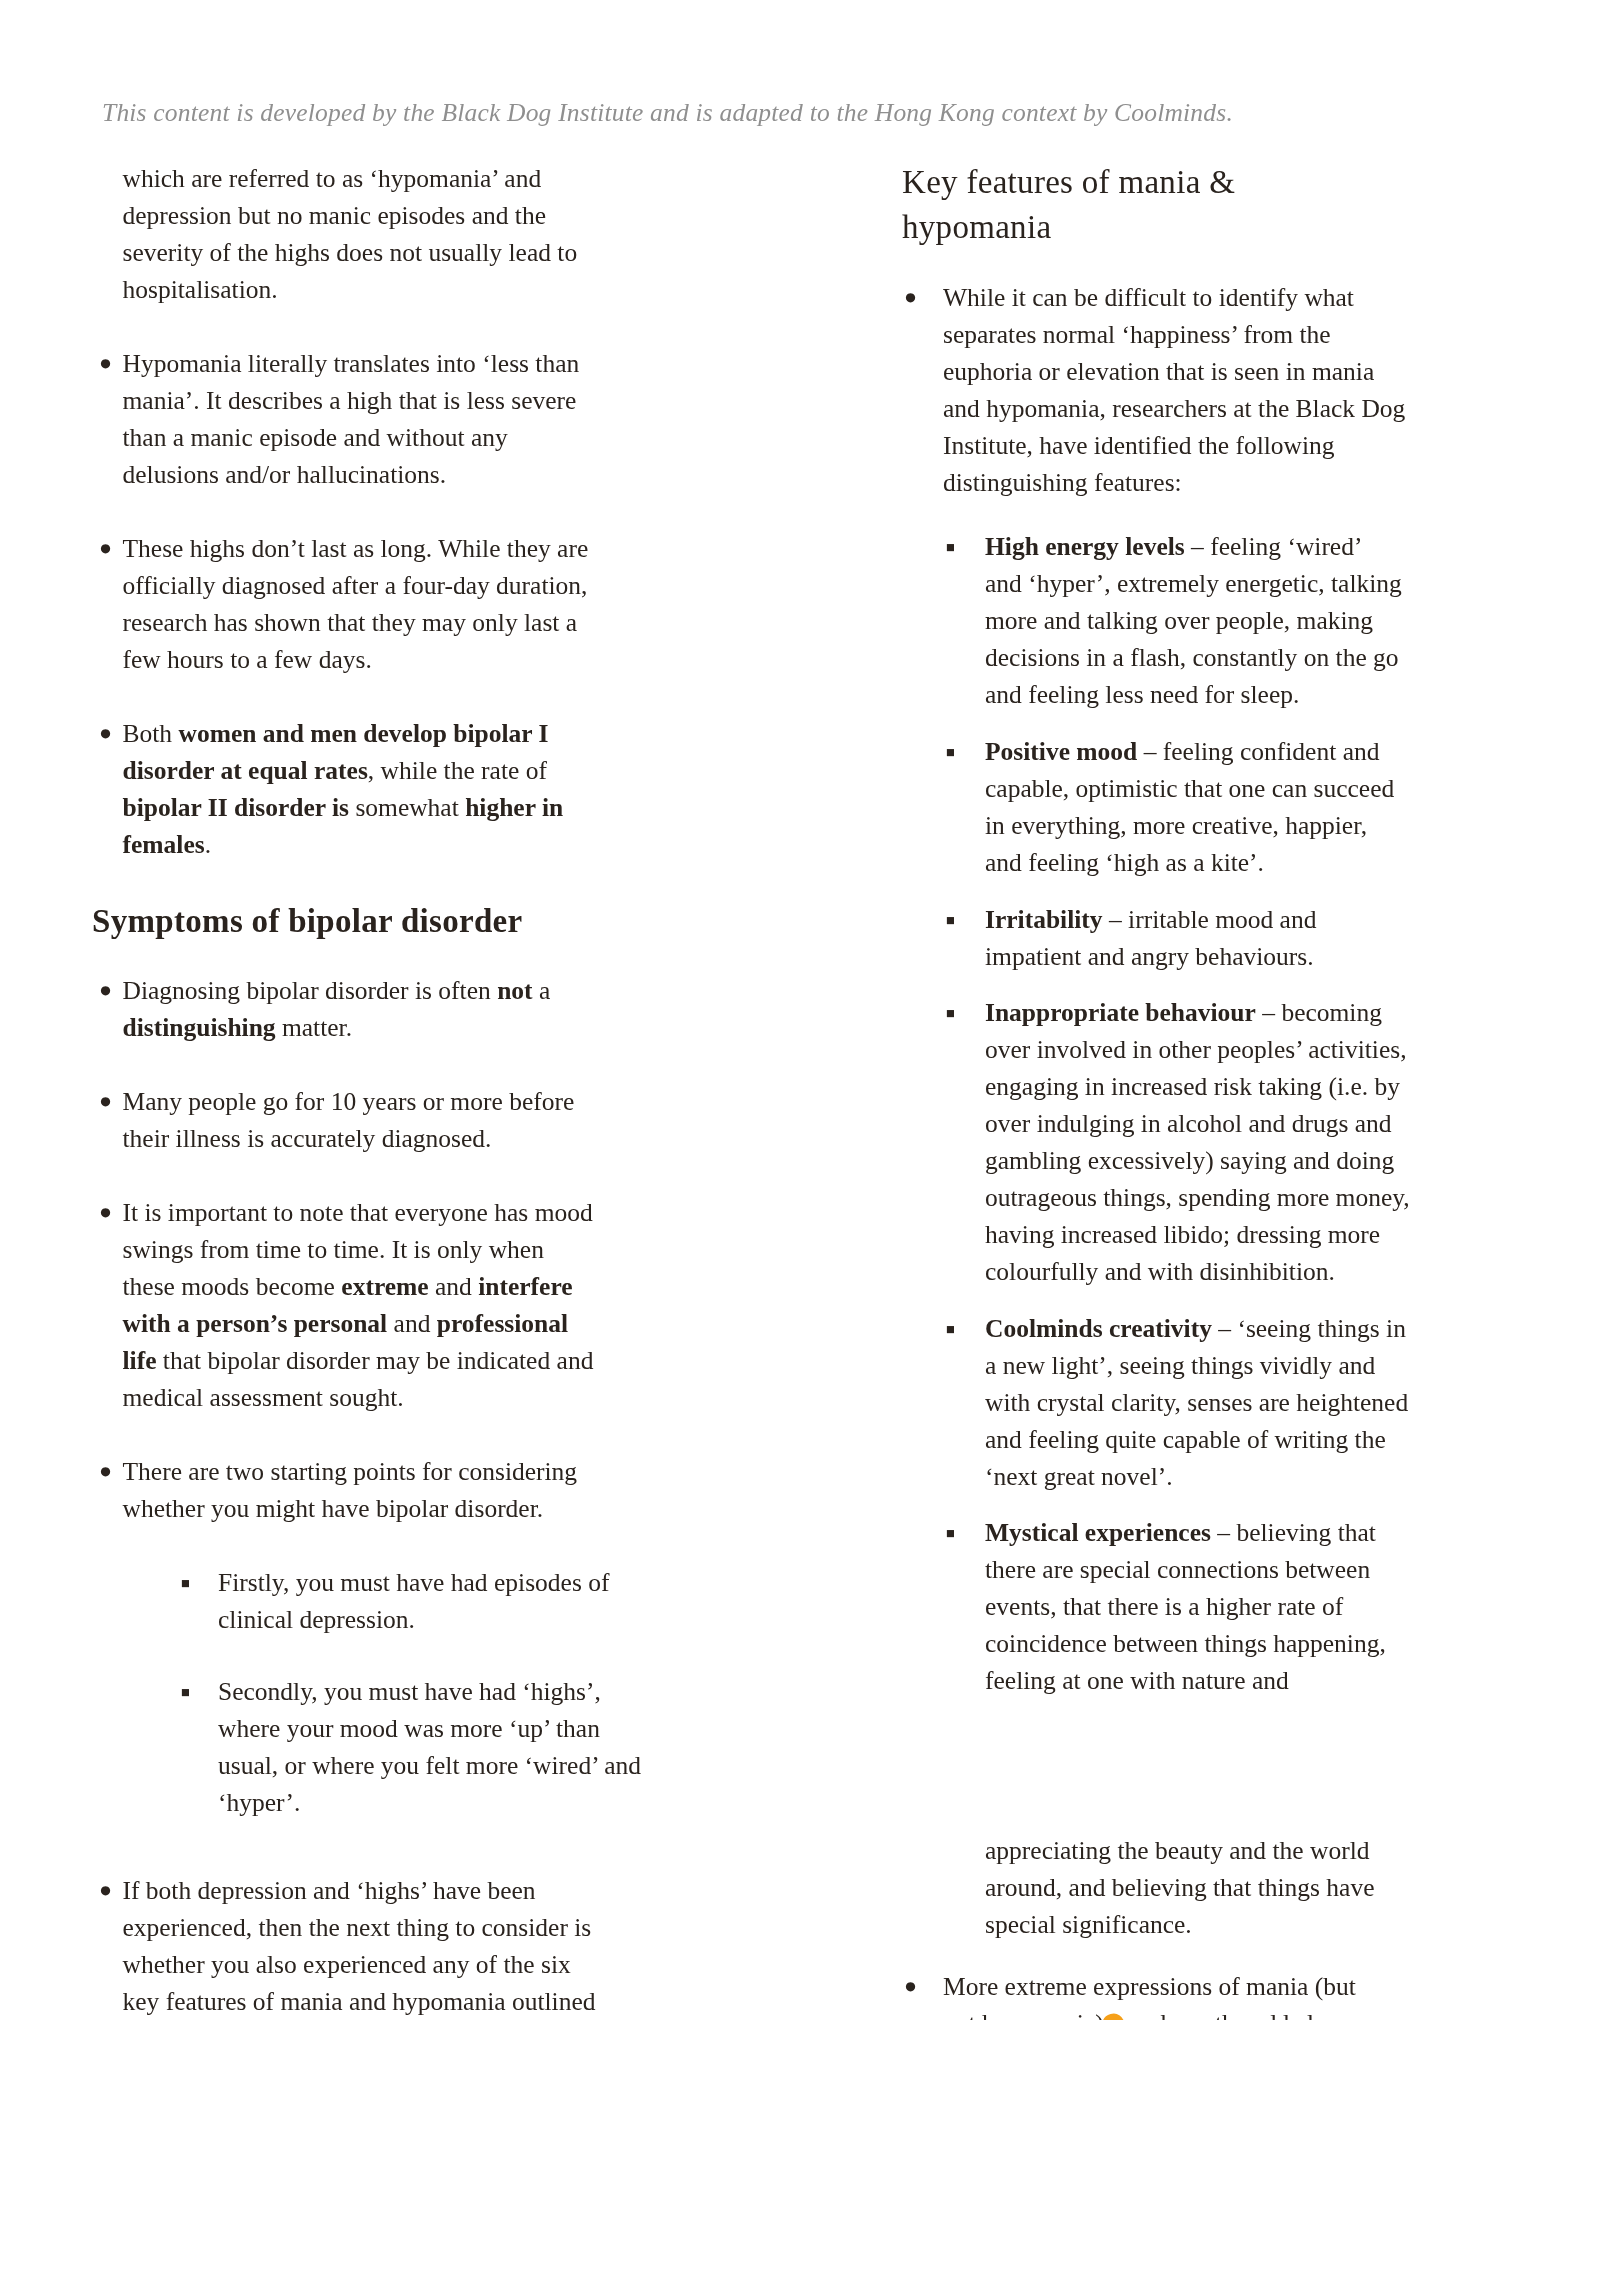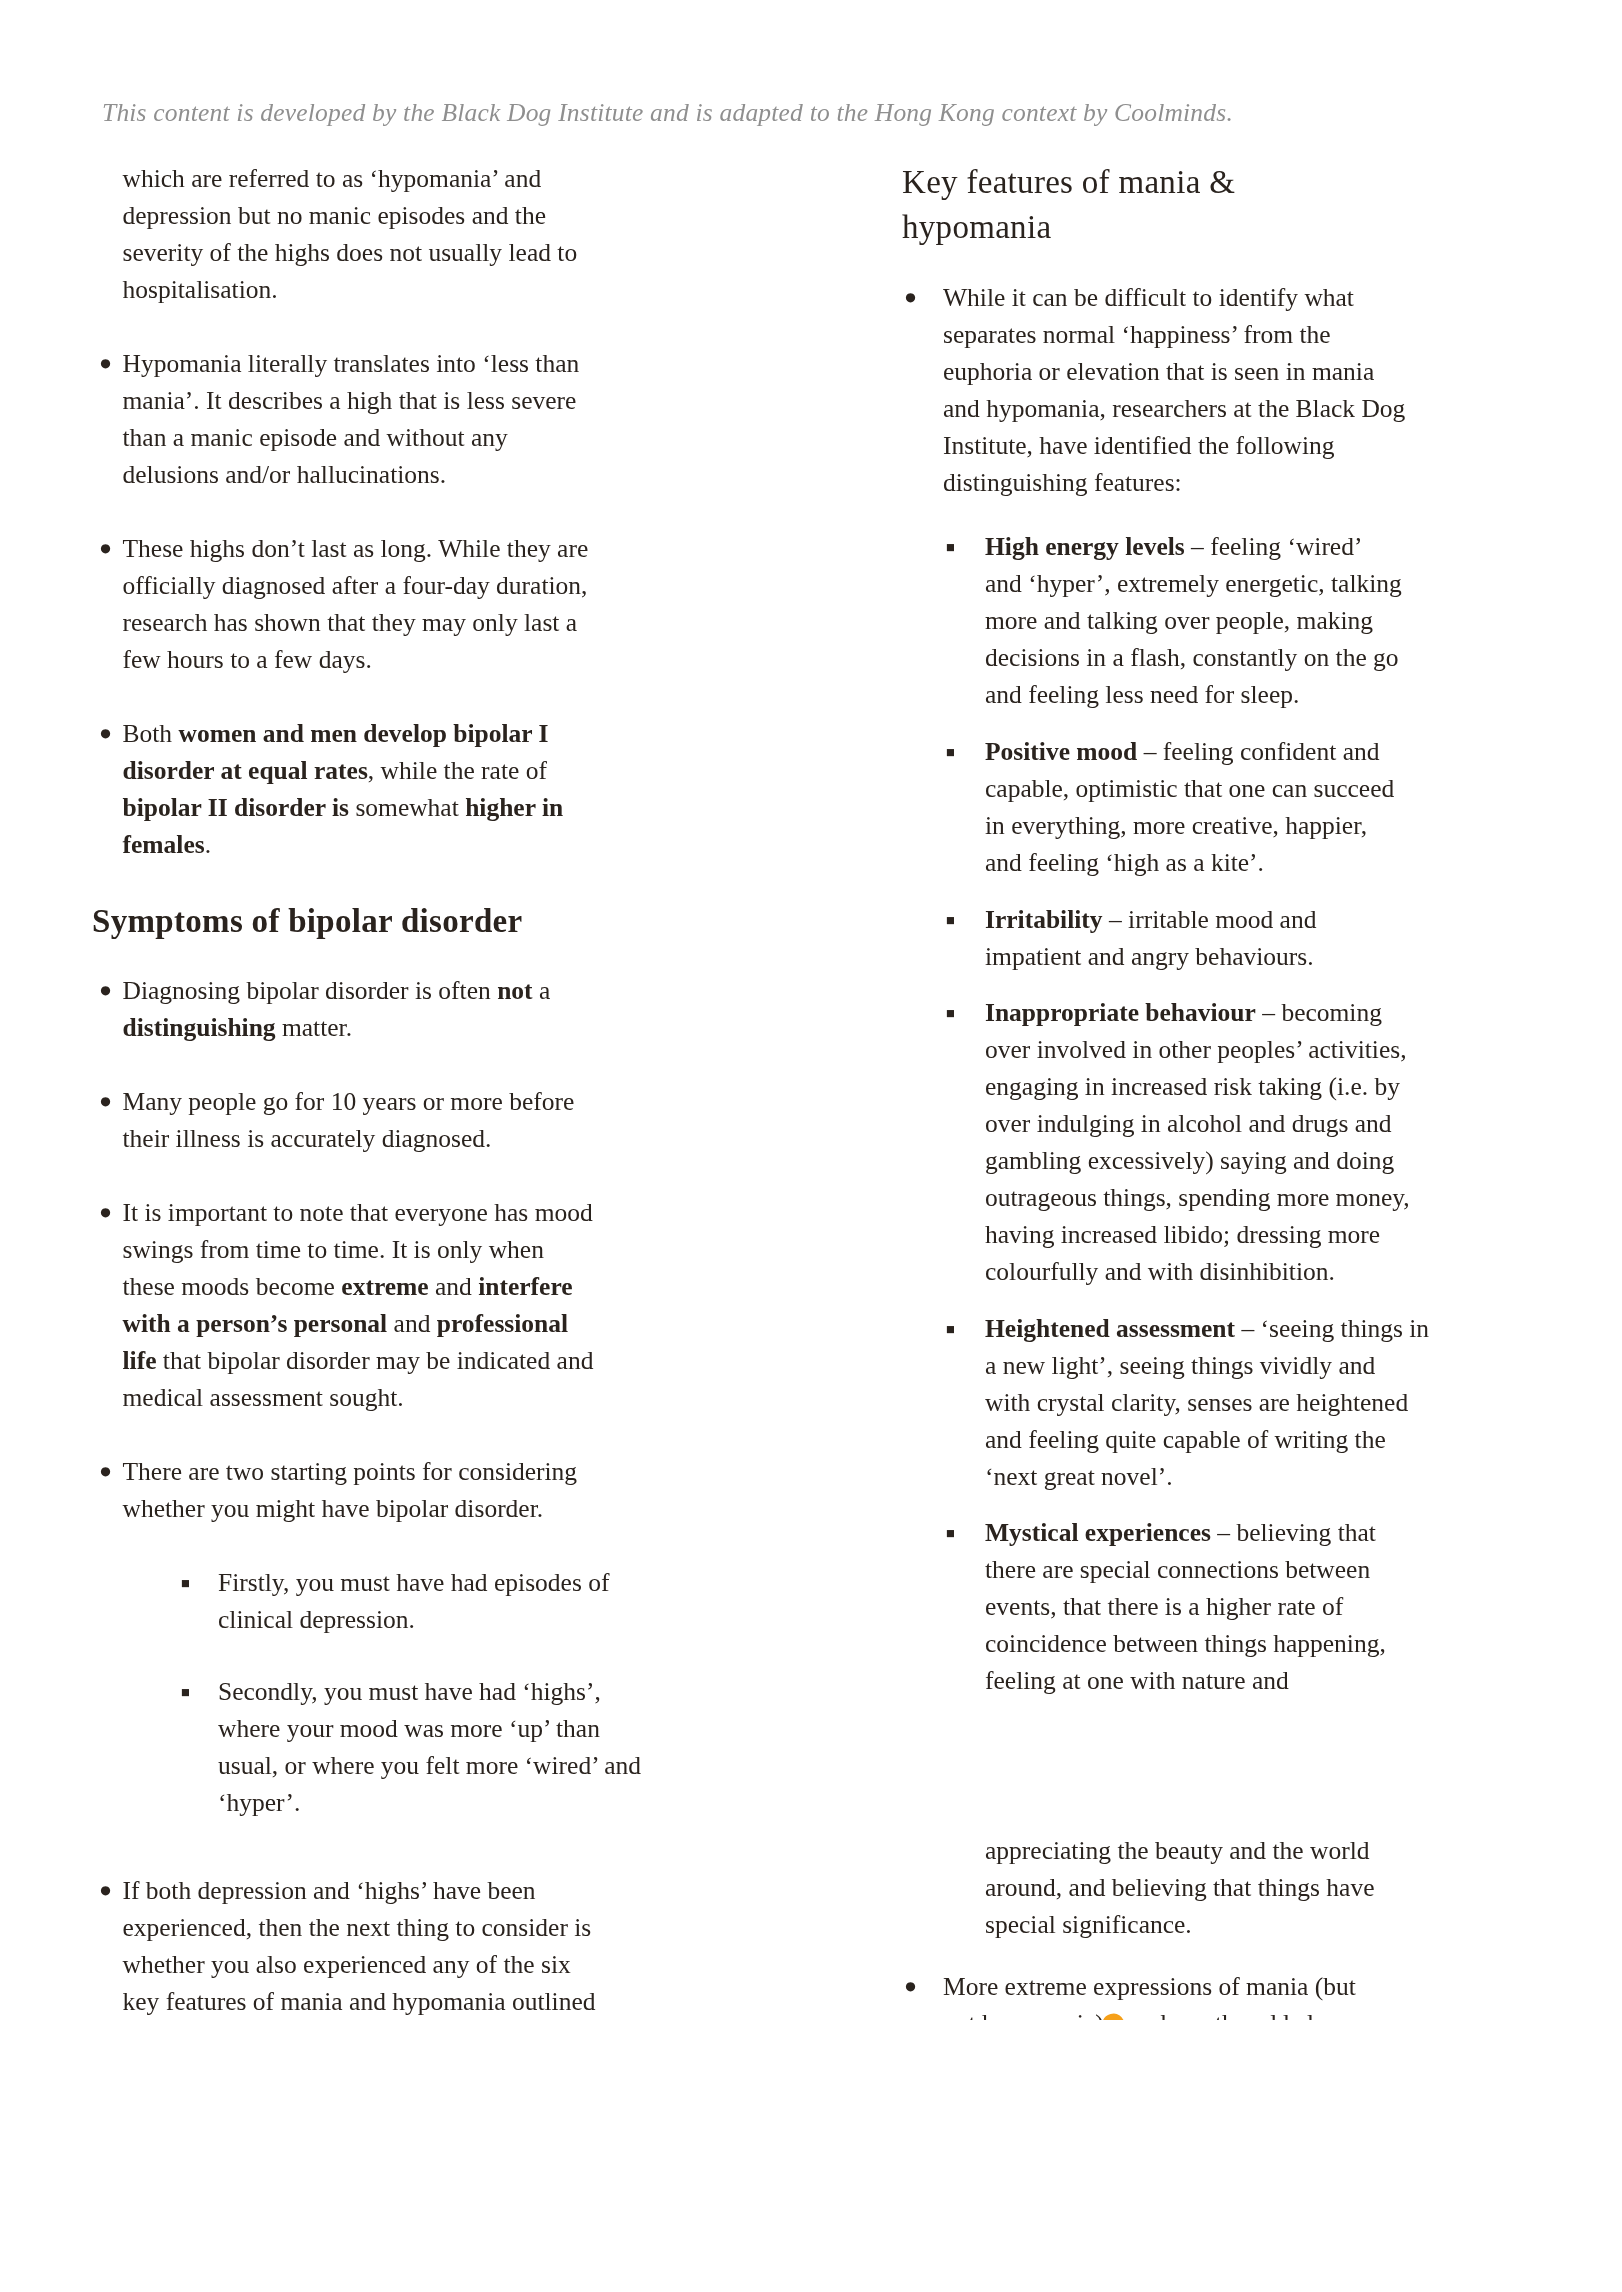--- a/index.html
+++ b/index.html
@@ -143,21 +143,21 @@
       <div class="block sub"><span class="marker">■</span><span class="txt"><b>Irritability</b><span> – irritable mood and
 impatient and angry behaviours.</span></span></div>
       <div class="block sub"><span class="marker">■</span><span class="txt"><b>Inappropriate behaviour</b><span> – becoming
 over involved in other peoples’ activities,
 engaging in increased risk taking (i.e. by
 over indulging in alcohol and drugs and
 gambling excessively) saying and doing
 outrageous things, spending more money,
 having increased libido; dressing more
 colourfully and with disinhibition.</span></span></div>
-      <div class="block sub"><span class="marker">■</span><span class="txt"><b>Heightened assessment</b><span> – ‘seeing things in
+      <div class="block sub"><span class="marker">■</span><span class="txt"><b>Coolminds creativity</b><span> – ‘seeing things in
 a new light’, seeing things vividly and
 with crystal clarity, senses are heightened
 and feeling quite capable of writing the
 ‘next great novel’.</span></span></div>
       <div class="block sub"><span class="marker">■</span><span class="txt"><b>Mystical experiences</b><span> – believing that
 there are special connections between
 events, that there is a higher rate of
 coincidence between things happening,
 feeling at one with nature and</span></span></div>
       <div class="block spacer" style="height: 113px;"></div>

